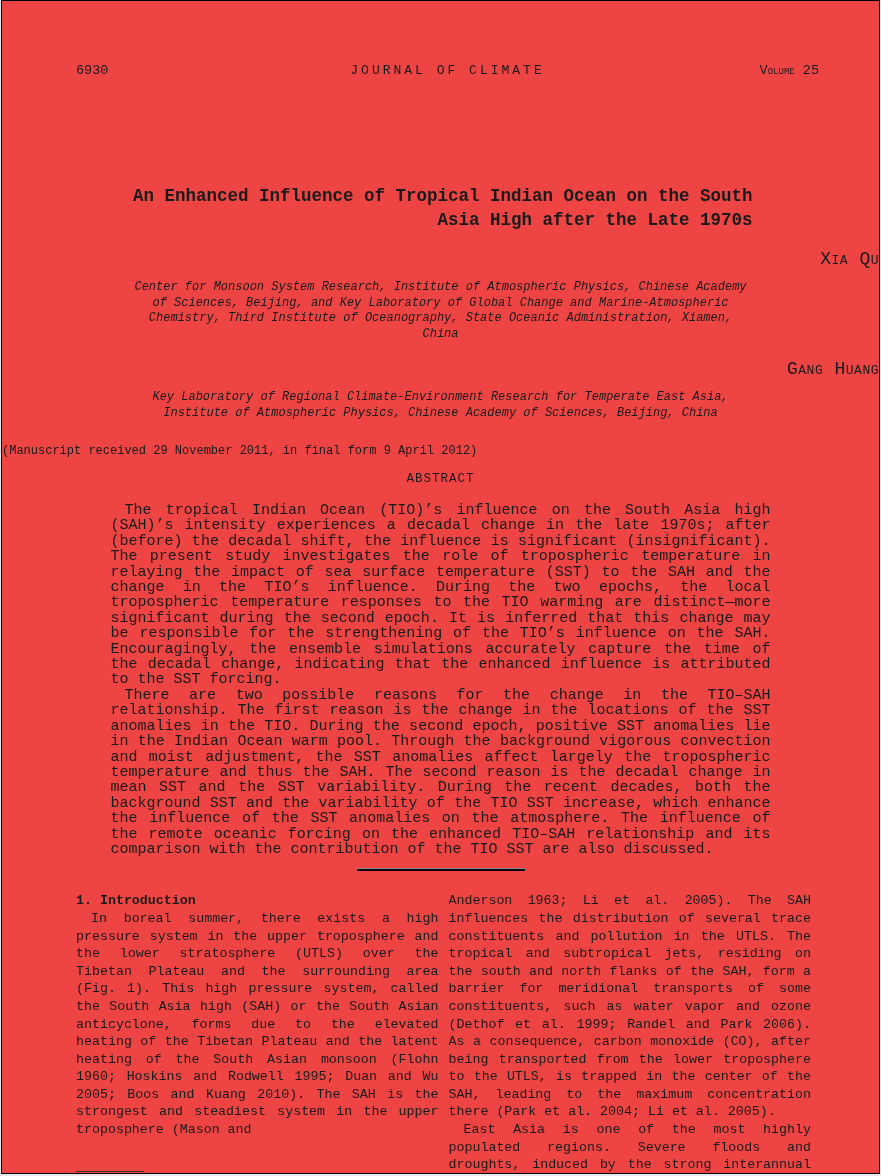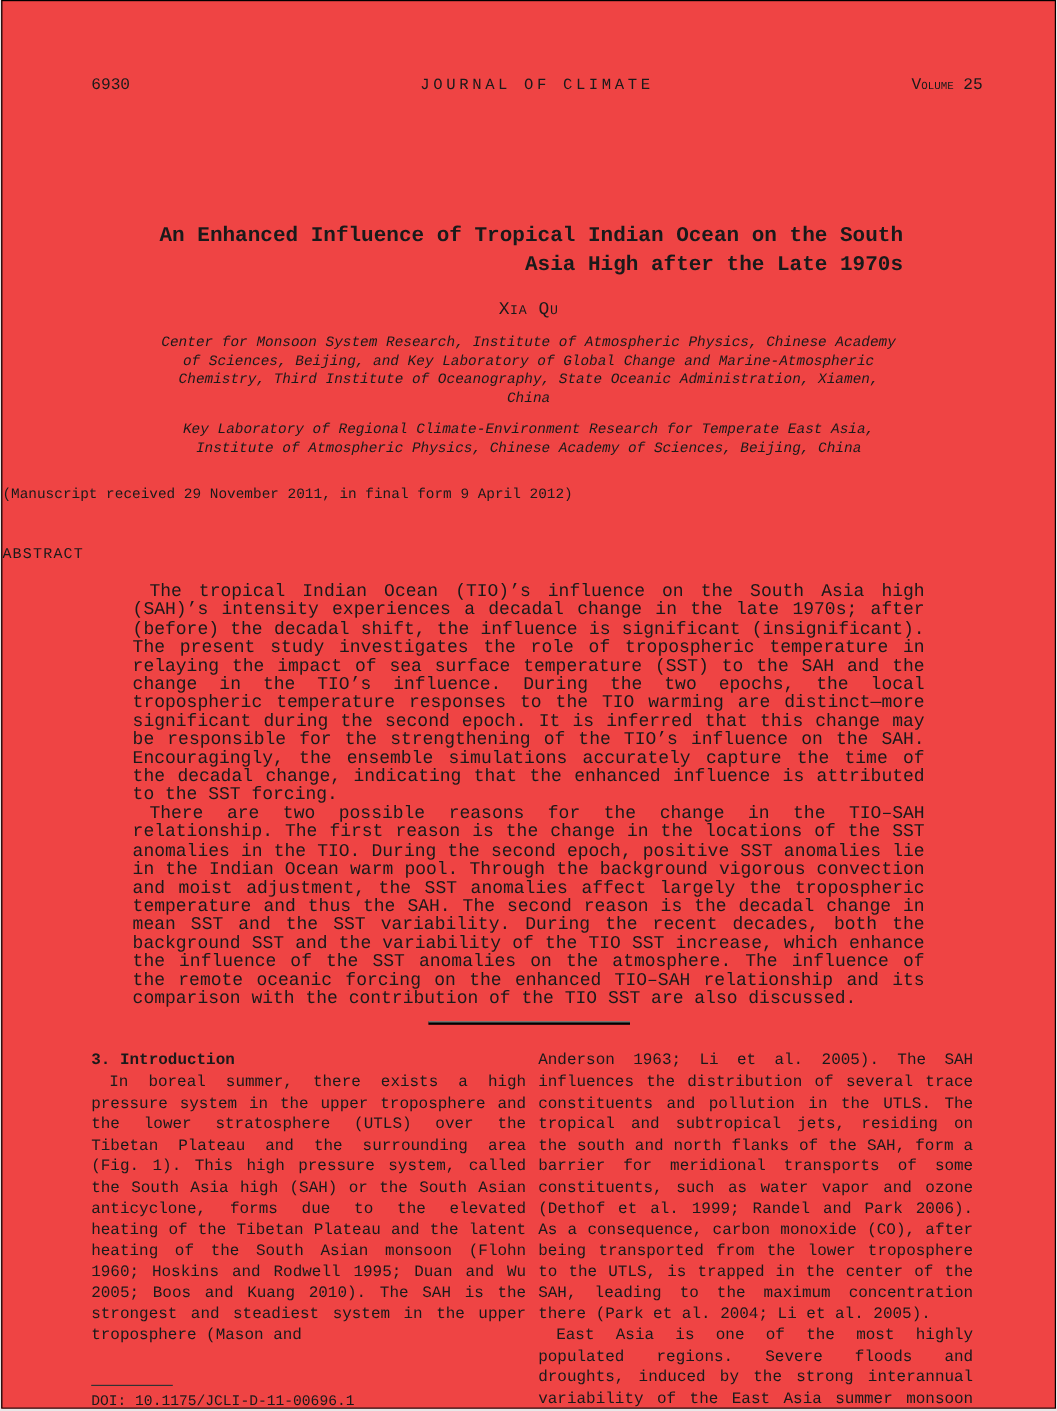--- a/index.html
+++ b/index.html
@@ -19,24 +19,24 @@
     display:flex;justify-content:space-between;align-items:baseline;
     margin:62px 60px 0 74px;
     font-size:13.5px;
   }
   .folio{width:120px;}
   .journal-name{flex:1;text-align:center;letter-spacing:3px;font-size:13px;}
   .volume{width:120px;text-align:right;font-variant:small-caps;font-size:13.5px;}
   
   .title-block{margin:106px auto 0;max-width:624px;text-align:center;}
   .article-title{font-size:17.5px;font-weight:bold;line-height:24px;margin:0;text-align:right;}
-  .author-name{margin-top:17px;font-size:15px;font-variant:small-caps;letter-spacing:0.5px;text-align:center;}
+  .author-name{margin-top:17px;font-size:18px;font-variant:small-caps;letter-spacing:0.5px;text-align:right;}
   .affiliation{margin:11px auto 0;max-width:624px;font-size:12px;font-style:italic;line-height:15.5px;text-align:center;}
   .manuscript-note{margin-top:23px;text-align:left;font-size:12px;}
-  .abstract-heading{margin-top:36px;text-align:left;font-size:12.5px;letter-spacing:1px;}
+  .abstract-heading{margin-top:14px;text-align:center;font-size:12.5px;letter-spacing:1px;}
   
   .abstract{margin:17px auto 0;width:660px;font-size:15px;line-height:15.4px;text-align:justify;}
   .abstract p{margin:0;text-indent:14px;}
   .divider{width:168px;height:2px;background:#000;border-top:1px solid #8a8a8a;margin:11px auto 0;}
   
   .columns{
     display:flex;gap:10px;
     margin:21px 68px 0 74px;
     font-size:13.3px;line-height:17.6px;
   }
@@ -62,37 +62,38 @@
     <span class="volume">Volume 25</span>
   </div>
 
   <div class="title-block">
     <h1 class="article-title">An Enhanced Influence of Tropical Indian Ocean on the South Asia High after the Late 1970s</h1>
   </div>
 
   <div class="author-name">Xia Qu</div>
   <div class="affiliation">Center for Monsoon System Research, Institute of Atmospheric Physics, Chinese Academy of Sciences, Beijing, and Key Laboratory of Global Change and Marine-Atmospheric Chemistry, Third Institute of Oceanography, State Oceanic Administration, Xiamen, China</div>
 
+  <div class="author-name">Gang Huang</div>
   <div class="affiliation">Key Laboratory of Regional Climate-Environment Research for Temperate East Asia, Institute of Atmospheric Physics, Chinese Academy of Sciences, Beijing, China</div>
 
   <div class="manuscript-note">(Manuscript received 29 November 2011, in final form 9 April 2012)</div>
 
   <div class="abstract-heading">ABSTRACT</div>
 
   <div class="abstract">
     <p>The tropical Indian Ocean (TIO)’s influence on the South Asia high (SAH)’s intensity experiences a decadal change in the late 1970s; after (before) the decadal shift, the influence is significant (insignificant). The present study investigates the role of tropospheric temperature in relaying the impact of sea surface temperature (SST) to the SAH and the change in the TIO’s influence. During the two epochs, the local tropospheric temperature responses to the TIO warming are distinct—more significant during the second epoch. It is inferred that this change may be responsible for the strengthening of the TIO’s influence on the SAH. Encouragingly, the ensemble simulations accurately capture the time of the decadal change, indicating that the enhanced influence is attributed to the SST forcing.</p>
     <p>There are two possible reasons for the change in the TIO–SAH relationship. The first reason is the change in the locations of the SST anomalies in the TIO. During the second epoch, positive SST anomalies lie in the Indian Ocean warm pool. Through the background vigorous convection and moist adjustment, the SST anomalies affect largely the tropospheric temperature and thus the SAH. The second reason is the decadal change in mean SST and the SST variability. During the recent decades, both the background SST and the variability of the TIO SST increase, which enhance the influence of the SST anomalies on the atmosphere. The influence of the remote oceanic forcing on the enhanced TIO–SAH relationship and its comparison with the contribution of the TIO SST are also discussed.</p>
   </div>
 
   <div class="divider"></div>
 
   <div class="columns">
 
     <div class="col">
-      <p class="section-heading">3.  Introduction</p>
+      <p class="section-heading">1.  Introduction</p>
       <p class="indent">In boreal summer, there exists a high pressure system in the upper troposphere and the lower stratosphere (UTLS) over the Tibetan Plateau and the surrounding area (Fig. 1). This high pressure system, called the South Asia high (SAH) or the South Asian anticyclone, forms due to the elevated heating of the Tibetan Plateau and the latent heating of the South Asian monsoon (Flohn 1960; Hoskins and Rodwell 1995; Duan and Wu 2005; Boos and Kuang 2010). The SAH is the strongest and steadiest system in the upper troposphere (Mason and</p>
 
       <div class="footnote-rule"></div>
       <div class="doi-line">DOI: 10.1175/JCLI-D-11-00696.1</div>
     </div>
 
     <div class="col">
       <p>Anderson 1963; Li et al. 2005). The SAH influences the distribution of several trace constituents and pollution in the UTLS. The tropical and subtropical jets, residing on the south and north flanks of the SAH, form a barrier for meridional transports of some constituents, such as water vapor and ozone (Dethof et al. 1999; Randel and Park 2006). As a consequence, carbon monoxide (CO), after being transported from the lower troposphere to the UTLS, is trapped in the center of the SAH, leading to the maximum concentration there (Park et al. 2004; Li et al. 2005).</p>
       <p class="indent">East Asia is one of the most highly populated regions. Severe floods and droughts, induced by the strong interannual variability of the East Asia summer monsoon (Huang et al. 1999), exert a large societal and economic influence. Studies showed that the East Asian summer monsoon rainfall is closely related to the western Pacific</p>
     </div>

